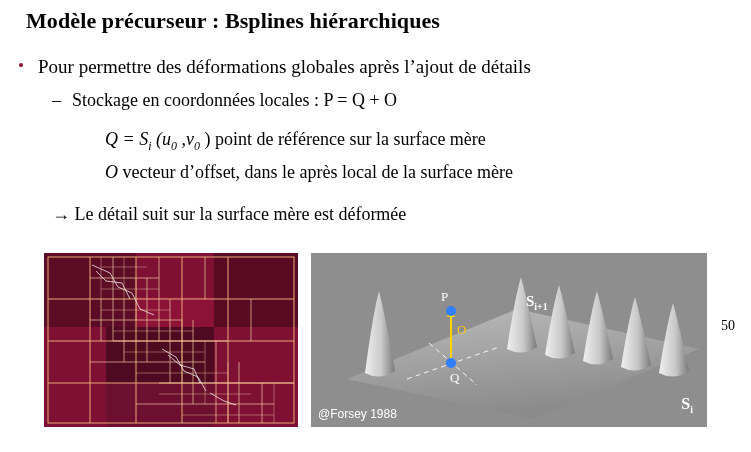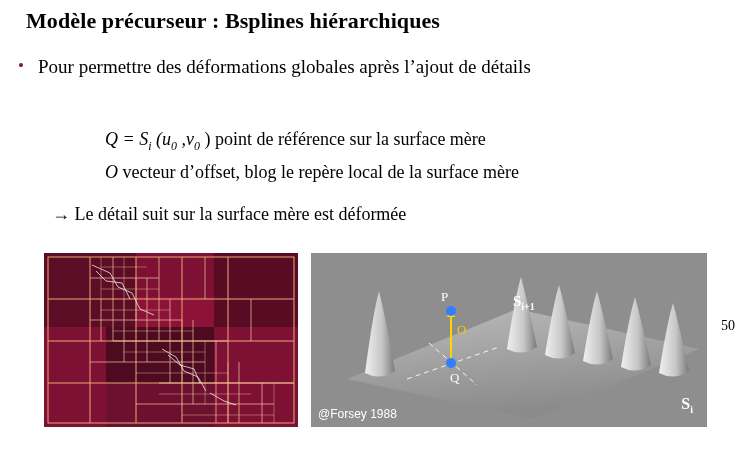--- a/index.html
+++ b/index.html
@@ -110,21 +110,21 @@
   .fig-right .credit {
     position: absolute;
     left: 7px;
     bottom: 6px;
     color: #ffffff;
     font-size: 12px;
     font-family: "Liberation Sans", sans-serif;
   }
   .lbl-s1 {
     position: absolute;
-    left: 202px;
+    left: 215px;
     top: 40px;
     color: #ffffff;
     font-size: 15px;
     font-weight: bold;
     font-family: "Liberation Serif", serif;
   }
   .lbl-s1 .sb { font-size: 10px; vertical-align: sub; }
   .lbl-si {
     position: absolute;
     right: 14px;
@@ -183,27 +183,30 @@
 <body>
 
 <div class="slide">
 
   <div class="title">Modèle précurseur : Bsplines hiérarchiques</div>
 
   <div class="bullet-l1">
     <span class="dot">•</span><span>Pour permettre des déformations globales après l’ajout de détails</span>
   </div>
 
+  <div class="bullet-l2">
+    <span class="dash">–</span><span>Stockage en coordonnées locales : P = Q + O</span>
+  </div>
 
   <div class="line-q">
     <span class="it">Q = S</span><span class="sub">i</span><span class="it"> (u</span><span class="sub">0</span><span class="it"> ,v</span><span class="sub">0</span><span> ) point de référence sur la surface mère</span>
   </div>
 
   <div class="line-o">
-    <span class="it">O</span><span> vecteur d’offset, blog le repère local de la surface mère</span>
+    <span class="it">O</span><span> vecteur d’offset, dans le après local de la surface mère</span>
   </div>
 
   <div class="line-arrow">→ Le détail suit sur la surface mère est déformée</div>
 
   <div class="fig-left">
     <svg width="254" height="174" viewBox="0 0 254 174">
       <rect x="0" y="0" width="254" height="174" fill="#6d0f2e"></rect>
 
       <rect x="0" y="0" width="92" height="74" fill="#5d0c26"></rect>
       <rect x="92" y="0" width="78" height="44" fill="#7e1033"></rect>

